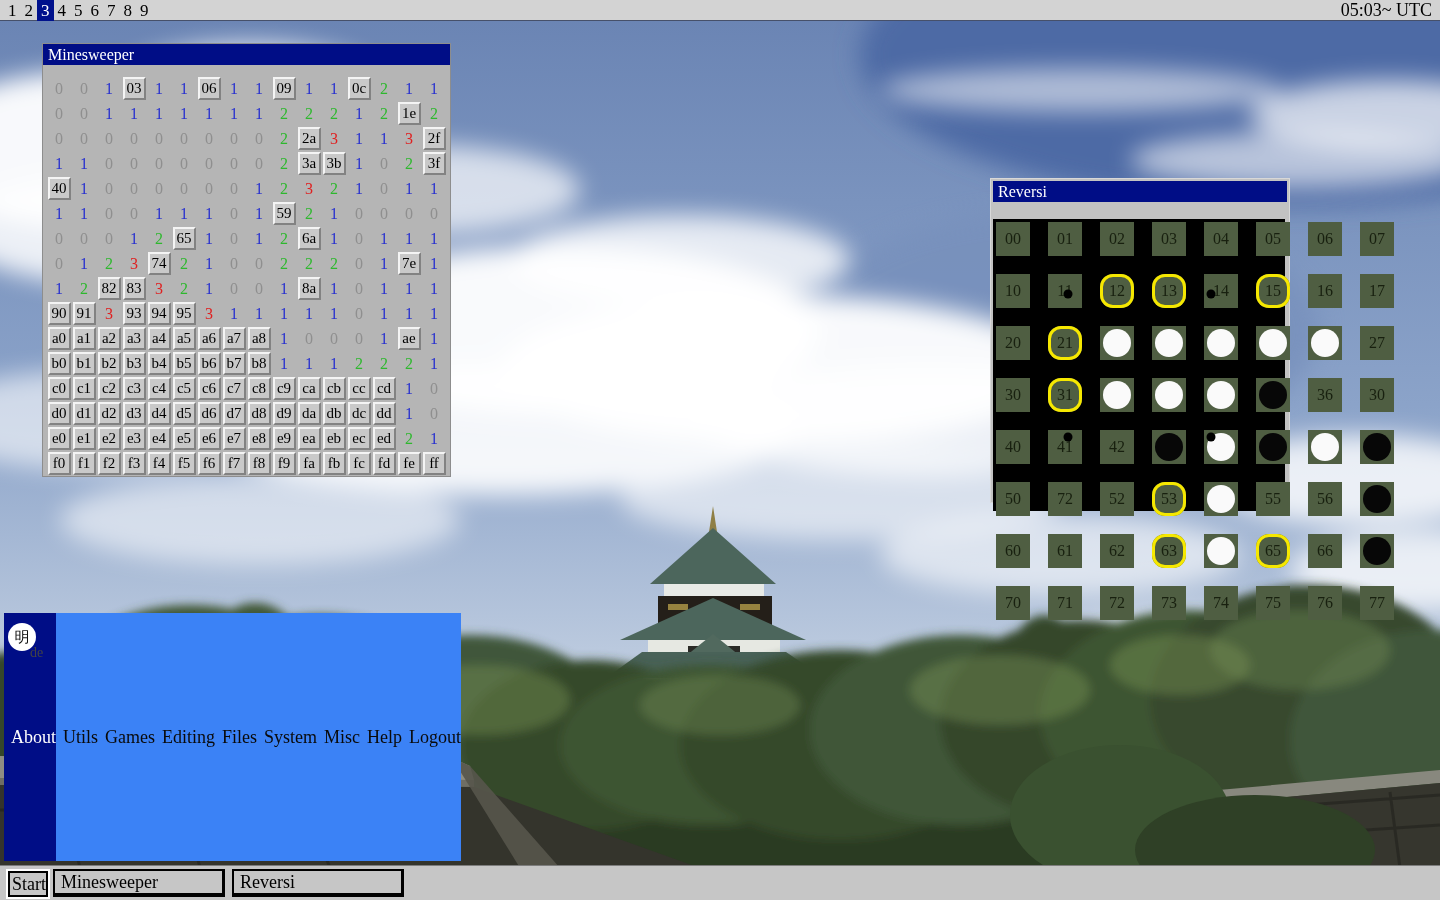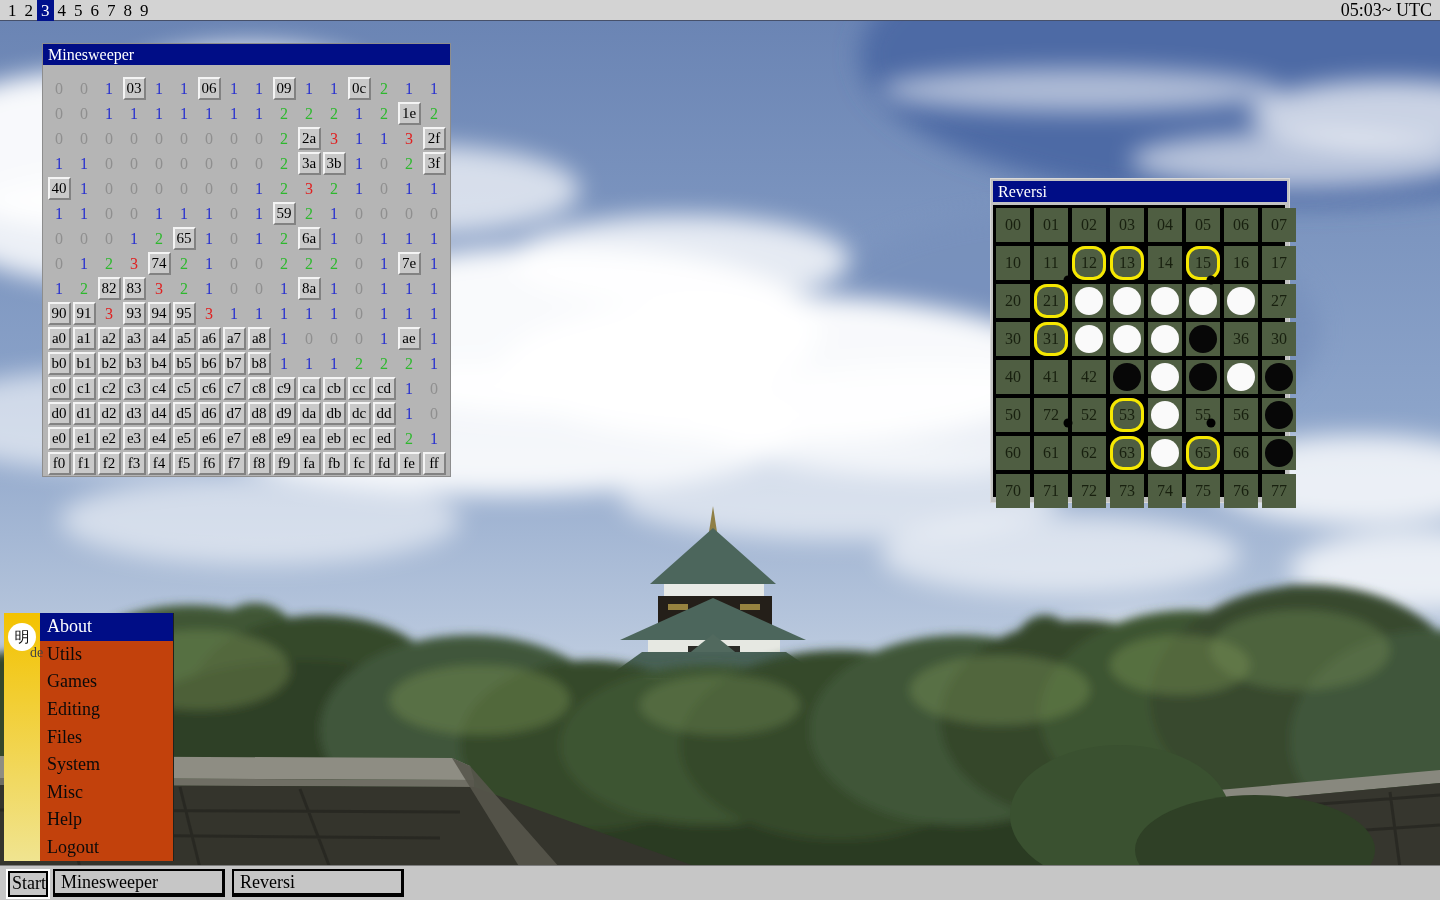--- a/index.html
+++ b/index.html
@@ -37,55 +37,55 @@
   .msb { margin:1px; background:#c9c9c9; color:#000; font-size:15px;
          display:flex; align-items:center; justify-content:center;
          border-top:2px solid #f4f4f4; border-left:2px solid #f4f4f4;
          border-right:2px solid #828282; border-bottom:2px solid #828282;
          cursor:default; }
 
   
   #rv-window { left:990px; top:178px; width:300px; height:325px;
                background:#c2c2c2; border:1px solid #d8d8d8; padding:2px; }
   #rv-window .titlebar { margin:-0px; }
-  #rv-board { position:relative; margin-top:3px; width:292px; height:292px;
+  #rv-board { position:relative; margin-top:17px; width:292px; height:292px;
               border:3px solid #000; background:#000;
               display:grid; grid-template-columns:repeat(8,34px);
-              grid-auto-rows:34px; gap:4px; }
+              grid-auto-rows:34px; gap:18px; }
   .rcell { background:#4f5e42; position:relative; display:flex;
            align-items:center; justify-content:center;
            font-size:16px; color:#18200f; }
   .rcell.hl { box-shadow:inset 0 0 0 3px #f6e800;border-radius:13px; }
   .disc { width:28px; height:28px; border-radius:50%; }
   .disc.white { background:#fafafa; }
   .disc.black { background:#070707; }
   .star { position:absolute; width:9px; height:9px; border-radius:50%;
           background:#000; transform:translate(-50%,-50%); }
 
   
   #start-menu { position:absolute; left:4px; top:613px; width:170px; height:248px;
                 z-index:6; display:flex; border-right:1px solid #20231c; }
   .menu-band { width:36px; background:linear-gradient(#f3c200,#f0e490);
                position:relative; }
   .menu-logo { position:absolute; left:4px; top:10px; width:28px; height:28px;
                border-radius:50%; background:#fff; display:flex;
                align-items:center; justify-content:center;
                font-size:15px; color:#111; }
   .menu-logo-sub { position:absolute; left:26px; top:32px; font-size:14px; color:#444; }
-  .menu-items { flex:1; background:#c2410c; display:flex; flex-direction:column; }
+  .menu-items { flex:1; background:#3b82f6; display:flex; }
   .mitem { flex:1; display:flex; align-items:center; padding-left:7px;
            font-size:18px; color:#0a0a0a; }
   .mitem.active { background:#000d86; color:#fff; }
 
   
   #taskbar { position:absolute; left:0; bottom:0; width:1440px; height:35px;
              background:#c6c6c6; border-top:1px solid #7d7d7d; z-index:5; }
   #start-btn { position:absolute; left:8px; top:5px; width:40px; height:26px;
                background:#c6c6c6; border:2px solid #000;
-               box-shadow:0 0 0 2px #fff; display:flex; align-items:flex-start;
+               box-shadow:0 0 0 2px #fff; display:flex; align-items:center;
                padding-left:2px; font-size:18px; }
   #task-list { position:absolute; left:53px; top:3px; display:flex; gap:7px; }
   .taskbtn { width:172px; height:28px; background:#c6c6c6;
              border:2px solid #000; border-right-width:3px; border-bottom-width:4px;
              display:flex; align-items:center; padding-left:6px; font-size:18px; }
 </style>
 </head>
 <body>
 
 <div id="desktop">

